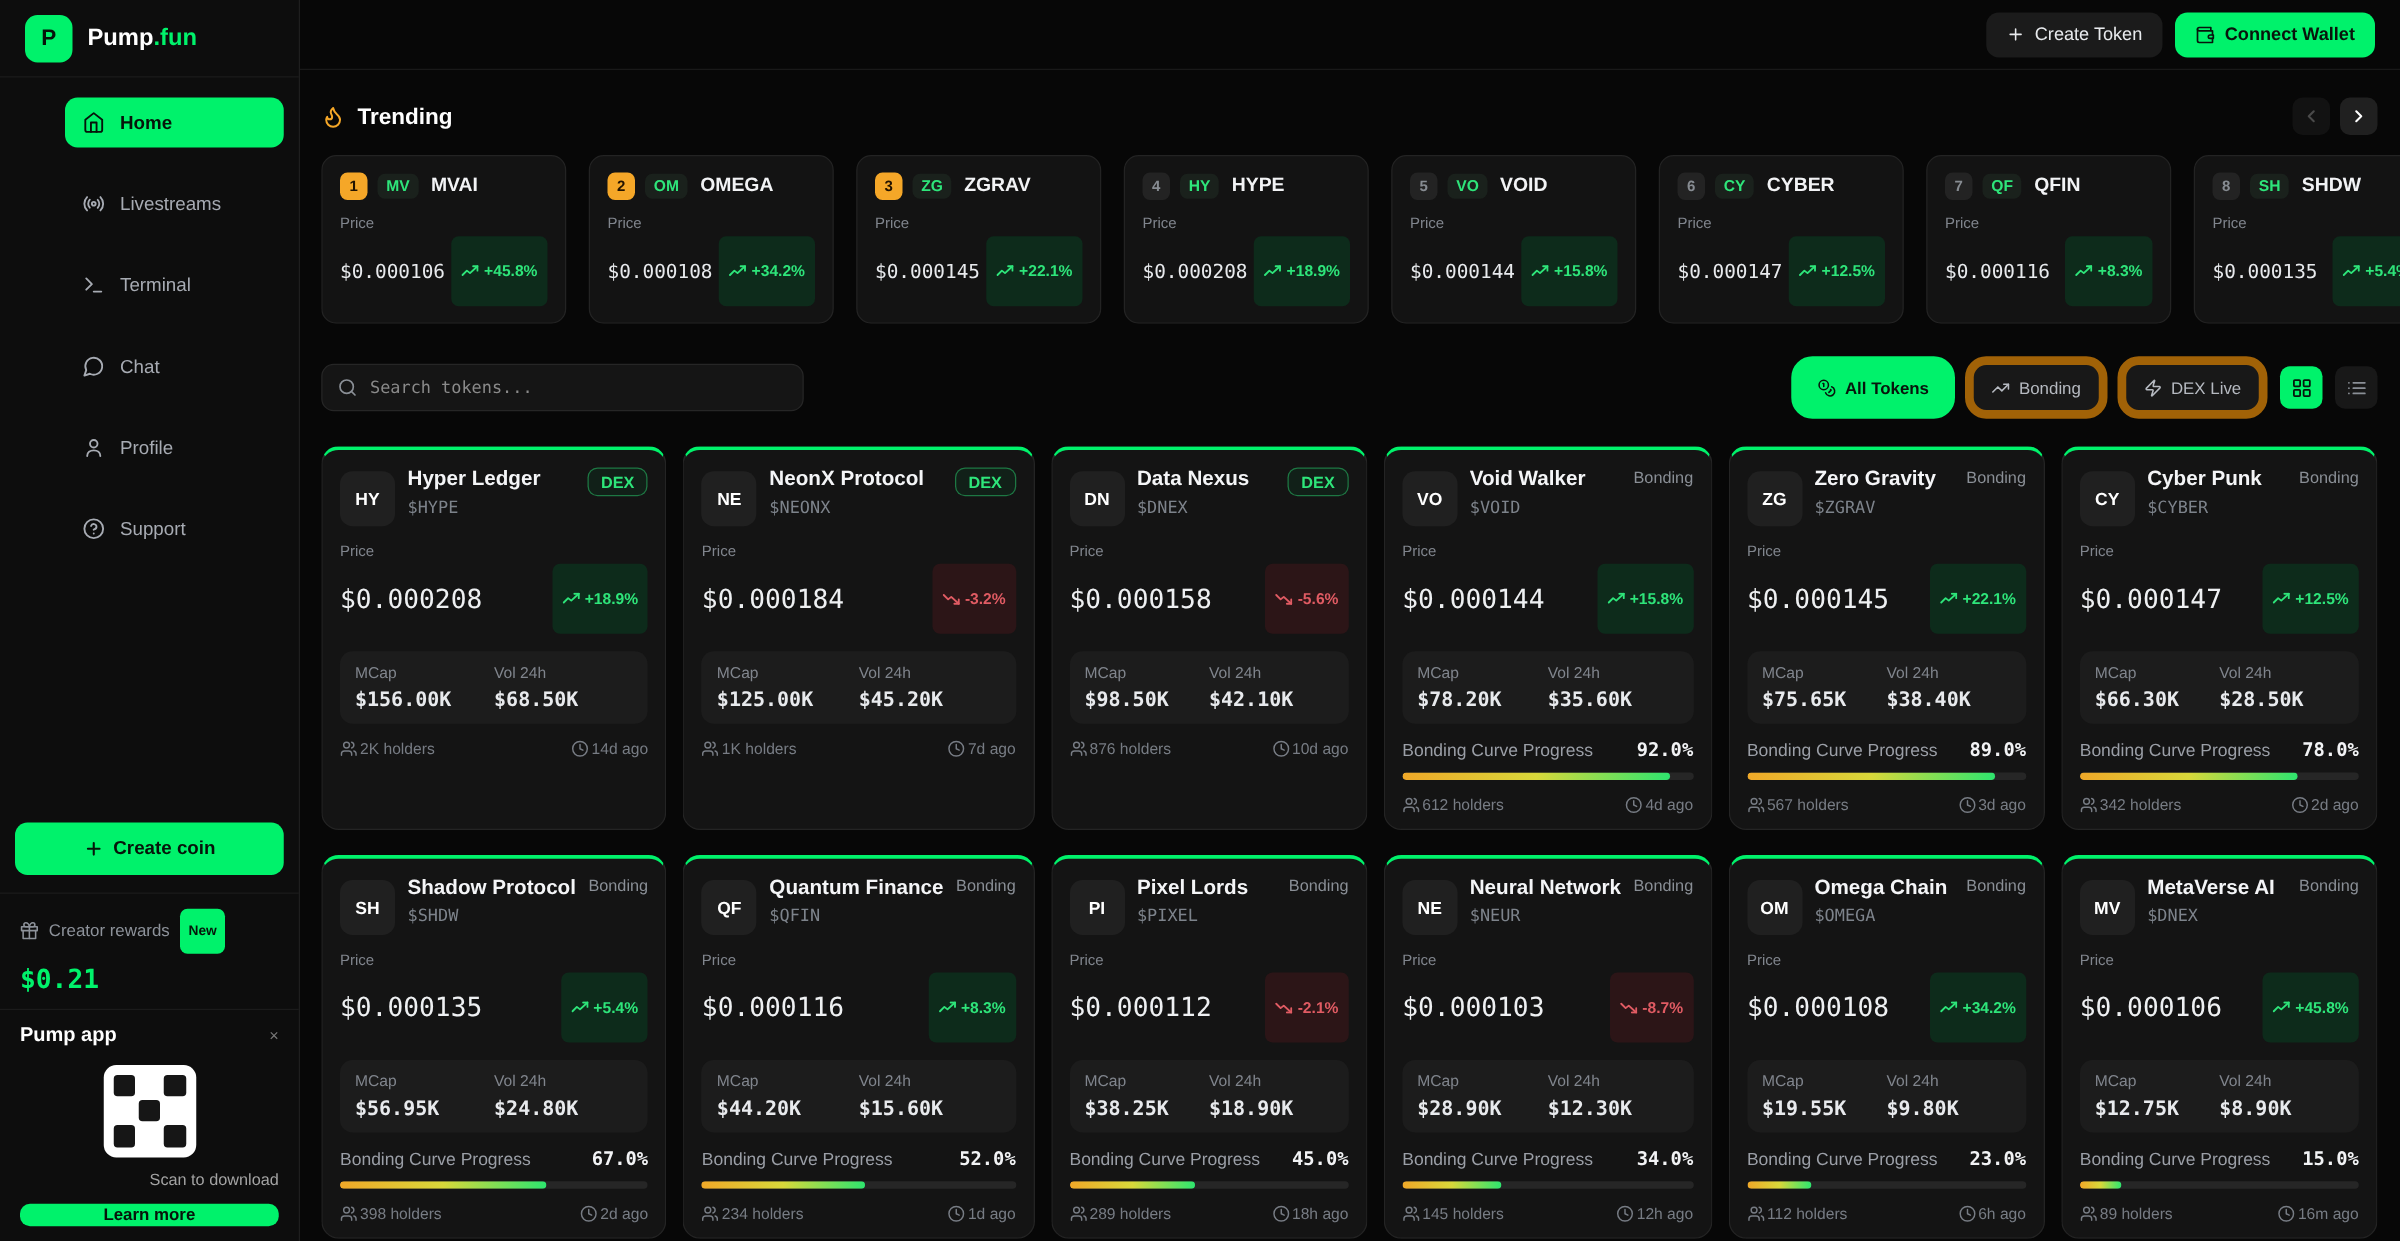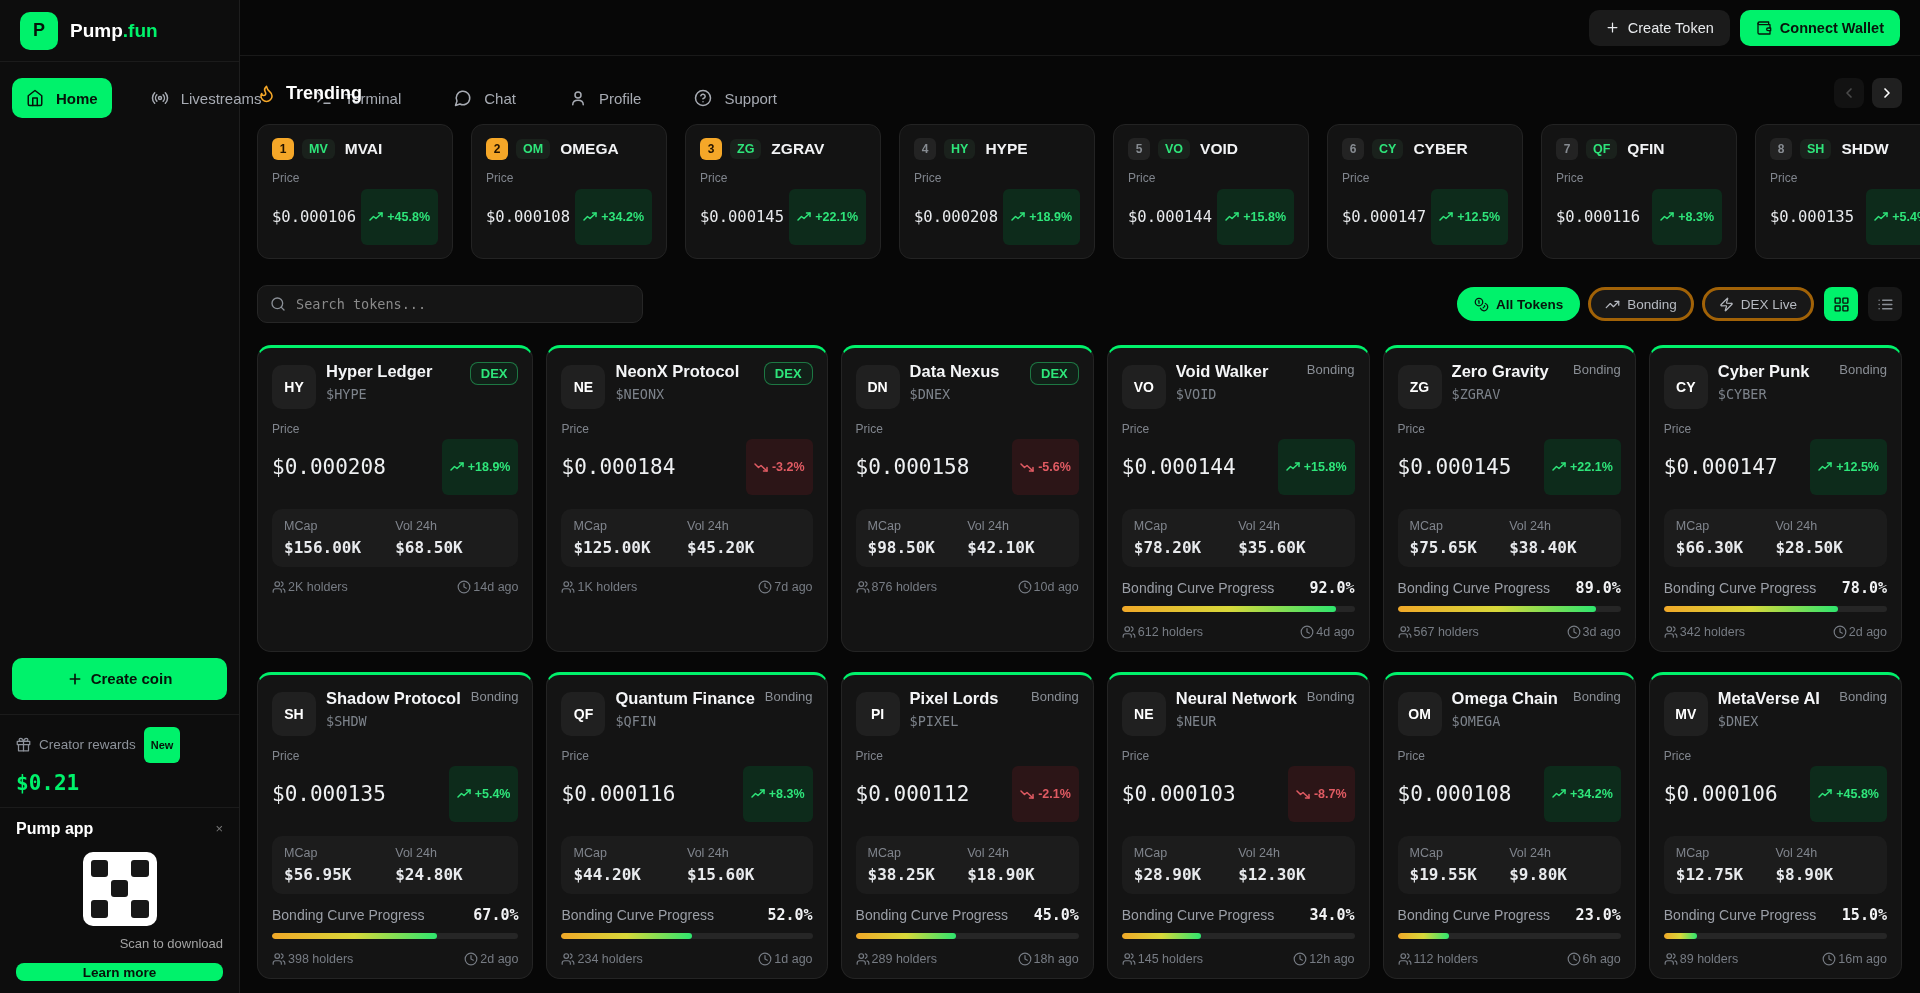--- a/index.html
+++ b/index.html
@@ -14,21 +14,21 @@
   .mono{font-family:"DejaVu Sans Mono",monospace;}
   svg{display:block;}
   .app{display:flex;height:100%;}
 
   
   .sidebar{width:240px;flex:none;background:var(--panel);border-right:1px solid #1e1e1e;display:flex;flex-direction:column;}
   .logo-row{height:62px;display:flex;align-items:center;gap:12px;padding:0 20px;border-bottom:1px solid #1b1b1b;flex:none;}
   .logo-badge{width:38px;height:38px;border-radius:10px;background:var(--accent);color:#06140a;font-weight:bold;font-size:18px;display:flex;align-items:center;justify-content:center;}
   .brand{font-size:19px;font-weight:700;color:#fff;}
   .brand .fun{color:var(--accent);}
-  .nav{padding:16px 12px;display:flex;gap:25px;}
+  .nav{padding:16px 12px;display:flex;flex-direction:column;gap:25px;margin-left:40px;}
   .nav-item{display:flex;align-items:center;gap:12px;padding:0 14px;height:40px;border-radius:10px;color:#a7abb3;font-size:15px;cursor:pointer;}
   .nav-item.active{background:var(--accent);color:#06140a;font-weight:700;}
   .nav-item .ic{width:18px;height:18px;flex:none;}
   .nav-item .ic svg{width:18px;height:18px;}
   .sidebar-bottom{margin-top:auto;display:flex;flex-direction:column;}
   .create-coin{margin:0 12px 14px;height:42px;border-radius:10px;background:var(--accent);color:#06140a;font-weight:700;font-size:15px;display:flex;align-items:center;justify-content:center;gap:8px;border:none;cursor:pointer;}
   .sb-sec{border-top:1px solid #1b1b1b;padding:12px 16px;}
   .rewards-row{display:flex;align-items:center;gap:8px;color:#8d929a;font-size:13.5px;}
   .new-badge{background:var(--accent);color:#06140a;font-size:11px;font-weight:700;padding:12px 7px;border-radius:6px;}
   .rewards-amount{font-family:"DejaVu Sans Mono",monospace;font-weight:700;color:var(--accent);font-size:21px;margin-top:8px;}
@@ -70,21 +70,21 @@
   .chg{display:inline-flex;align-items:center;gap:4px;font-family:"DejaVu Sans Mono",monospace;font-weight:700;font-size:12.5px;padding:21px 8px;border-radius:6px;white-space:nowrap;}
   .chg.up{background:var(--pos-bg);color:var(--pos);}
   .chg.down{background:var(--neg-bg);color:var(--neg);}
   .chg .mini svg{width:14px;height:10px;}
 
   .filter-row{display:flex;justify-content:space-between;align-items:center;margin-bottom:22px;}
   .search-box{width:386px;height:38px;background:#151515;border:1px solid #262626;border-radius:10px;display:flex;align-items:center;gap:10px;padding:0 12px;color:#8a8f96;}
   .search-box input{flex:1;background:none;border:none;outline:none;color:#ddd;font-family:"DejaVu Sans Mono",monospace;font-size:13.5px;}
   .search-box input::placeholder{color:#8a8a8a;}
   .fr-right{display:flex;gap:8px;align-items:center;}
-  .pill{height:34px;border-radius:17px;padding:0 14px;display:inline-flex;align-items:center;gap:7px;font-size:13.5px;background:#181818;color:#b6bac1;border:3px solid #a16207;cursor:pointer;}
+  .pill{height:50px;border-radius:17px;padding:0 14px;display:inline-flex;align-items:center;gap:7px;font-size:13.5px;background:#181818;color:#b6bac1;border:7px solid #a16207;cursor:pointer;}
   .pill.active{background:var(--accent);color:var(--accent-dark);font-weight:700;border-color:var(--accent);}
   .view-btn{width:34px;height:34px;border-radius:8px;display:flex;align-items:center;justify-content:center;background:#181818;color:#8a8f96;border:none;cursor:pointer;margin-left:2px;}
   .view-btn.active{background:var(--accent);color:var(--accent-dark);}
 
   .token-grid{display:grid;grid-template-columns:repeat(6,1fr);gap:20px 13px;}
   .card{background:var(--card);border:1px solid var(--card-border);border-top:3px solid var(--accent);border-radius:14px;padding:14px 14px 12px;display:flex;flex-direction:column;min-height:227px;cursor:pointer;}
   .c-head{display:flex;align-items:flex-start;gap:10px;}
   .avatar{width:44px;height:44px;border-radius:10px;background:#202020;color:#fff;font-weight:700;font-size:14px;display:flex;align-items:center;justify-content:center;flex:none;margin-top:3px;}
   .c-names{flex:1;min-width:0;}
   .c-name{color:#f4f5f7;font-weight:700;font-size:16.5px;white-space:nowrap;overflow:hidden;}

